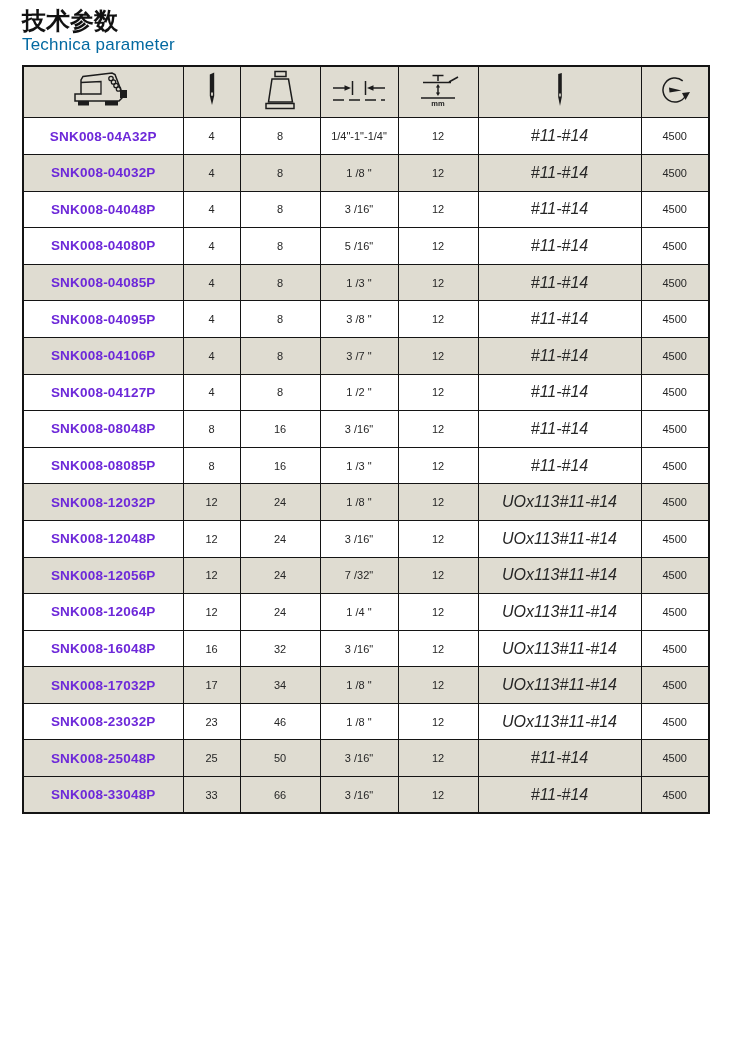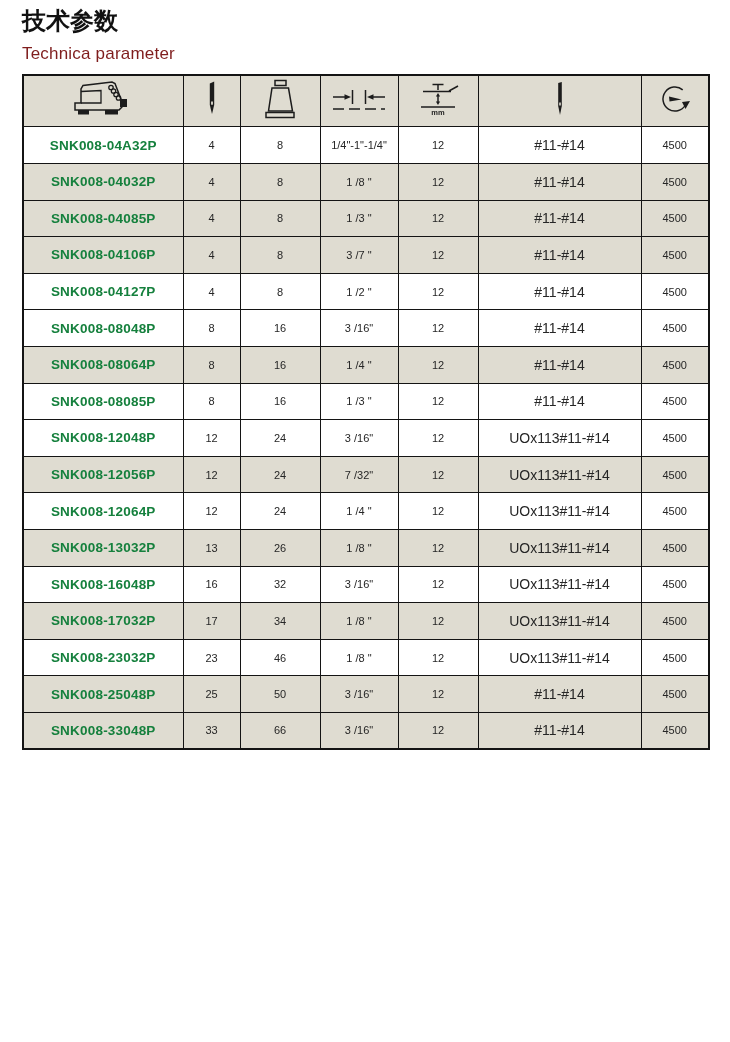--- a/index.html
+++ b/index.html
@@ -17,21 +17,21 @@
     background:#ffffff;
     font-family:"Liberation Sans",sans-serif;
     color:var(--text);
   }
   .page{padding:4px 0 0 22px;}
   .title-zh{
     font-size:24px;font-weight:700;line-height:1.1;
     margin:4px 0 0 0;color:#111;
   }
   .title-en{
-    font-size:17px;margin:10px 0 10px 0;color:#7f1d1d;letter-spacing:0.2px;
+    font-size:17px;margin:1px 0 10px 0;color:#0369a1;letter-spacing:0.2px;
   }
   table.params{
     border-collapse:collapse;table-layout:fixed;
     width:686px;
     border:2px solid var(--border);
   }
   table.params th, table.params td{
     border:1px solid var(--border);
     text-align:center;vertical-align:middle;padding:0;
     overflow:hidden;white-space:nowrap;
@@ -40,22 +40,22 @@
     background:var(--header-bg);
     height:38px;
     border-bottom:2px solid var(--border);
     text-decoration:underline;
   }
   tbody td{
     height:36.6px;
     font-size:11px;
     background:var(--row-bg);
   }
-  tbody td:first-child{font-weight:700;font-size:13.5px;letter-spacing:0.2px;color:#15803d;}
-  tbody td:nth-child(6){font-size:14px;}
+  tbody td:first-child{font-weight:700;font-size:13.5px;letter-spacing:0.2px;color:#6d28d9;}
+  tbody td:nth-child(6){font-size:16px;font-style:italic;}
   tbody tr.alt td{background:var(--row-alt);}
   .icon{display:inline-flex;align-items:center;justify-content:center;}
   .icon svg{display:block;margin:0 auto;}
   .ic{stroke:var(--ink);fill:none;stroke-width:1.5;stroke-linejoin:miter;stroke-linecap:butt;}
   .ic-thin{stroke:var(--ink);fill:none;stroke-width:1.3;}
   .ic-fill{fill:var(--ink);stroke:none;}
   .ic-eye{fill:var(--header-bg);stroke:none;}
   .mm-text{font-family:"Liberation Sans",sans-serif;font-size:7.5px;fill:var(--ink);}
 </style>
 </head>
@@ -168,29 +168,56 @@
         </tr>
         <tr class="alt">
           <td>SNK008-04032P</td>
           <td>4</td>
           <td>8</td>
           <td>1 /8 "</td>
           <td>12</td>
           <td>#11-#14</td>
           <td>4500</td>
         </tr>
+        <tr>
+          <td>SNK008-04048P</td>
+          <td>4</td>
+          <td>8</td>
+          <td>3 /16"</td>
+          <td>12</td>
+          <td>#11-#14</td>
+          <td>4500</td>
+        </tr>
+        <tr>
+          <td>SNK008-04080P</td>
+          <td>4</td>
+          <td>8</td>
+          <td>5 /16"</td>
+          <td>12</td>
+          <td>#11-#14</td>
+          <td>4500</td>
+        </tr>
         <tr class="alt">
           <td>SNK008-04085P</td>
           <td>4</td>
           <td>8</td>
           <td>1 /3 "</td>
           <td>12</td>
           <td>#11-#14</td>
           <td>4500</td>
         </tr>
+        <tr>
+          <td>SNK008-04095P</td>
+          <td>4</td>
+          <td>8</td>
+          <td>3 /8 "</td>
+          <td>12</td>
+          <td>#11-#14</td>
+          <td>4500</td>
+        </tr>
         <tr class="alt">
           <td>SNK008-04106P</td>
           <td>4</td>
           <td>8</td>
           <td>3 /7 "</td>
           <td>12</td>
           <td>#11-#14</td>
           <td>4500</td>
         </tr>
         <tr>
@@ -200,42 +227,42 @@
           <td>1 /2 "</td>
           <td>12</td>
           <td>#11-#14</td>
           <td>4500</td>
         </tr>
         <tr>
           <td>SNK008-08048P</td>
           <td>8</td>
           <td>16</td>
           <td>3 /16"</td>
-          <td>12</td>
-          <td>#11-#14</td>
-          <td>4500</td>
-        </tr>
-        <tr class="alt">
-          <td>SNK008-08064P</td>
-          <td>8</td>
-          <td>16</td>
-          <td>1 /4 "</td>
           <td>12</td>
           <td>#11-#14</td>
           <td>4500</td>
         </tr>
         <tr>
           <td>SNK008-08085P</td>
           <td>8</td>
           <td>16</td>
           <td>1 /3 "</td>
           <td>12</td>
           <td>#11-#14</td>
           <td>4500</td>
         </tr>
+        <tr class="alt">
+          <td>SNK008-12032P</td>
+          <td>12</td>
+          <td>24</td>
+          <td>1 /8 "</td>
+          <td>12</td>
+          <td>UOx113#11-#14</td>
+          <td>4500</td>
+        </tr>
         <tr>
           <td>SNK008-12048P</td>
           <td>12</td>
           <td>24</td>
           <td>3 /16"</td>
           <td>12</td>
           <td>UOx113#11-#14</td>
           <td>4500</td>
         </tr>
         <tr class="alt">
@@ -245,29 +272,20 @@
           <td>7 /32"</td>
           <td>12</td>
           <td>UOx113#11-#14</td>
           <td>4500</td>
         </tr>
         <tr>
           <td>SNK008-12064P</td>
           <td>12</td>
           <td>24</td>
           <td>1 /4 "</td>
-          <td>12</td>
-          <td>UOx113#11-#14</td>
-          <td>4500</td>
-        </tr>
-        <tr class="alt">
-          <td>SNK008-13032P</td>
-          <td>13</td>
-          <td>26</td>
-          <td>1 /8 "</td>
           <td>12</td>
           <td>UOx113#11-#14</td>
           <td>4500</td>
         </tr>
         <tr>
           <td>SNK008-16048P</td>
           <td>16</td>
           <td>32</td>
           <td>3 /16"</td>
           <td>12</td>

